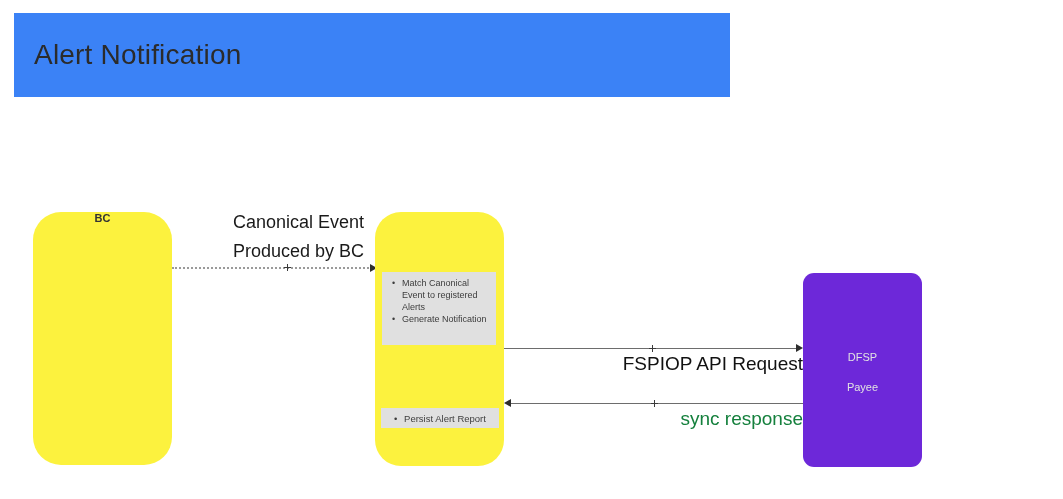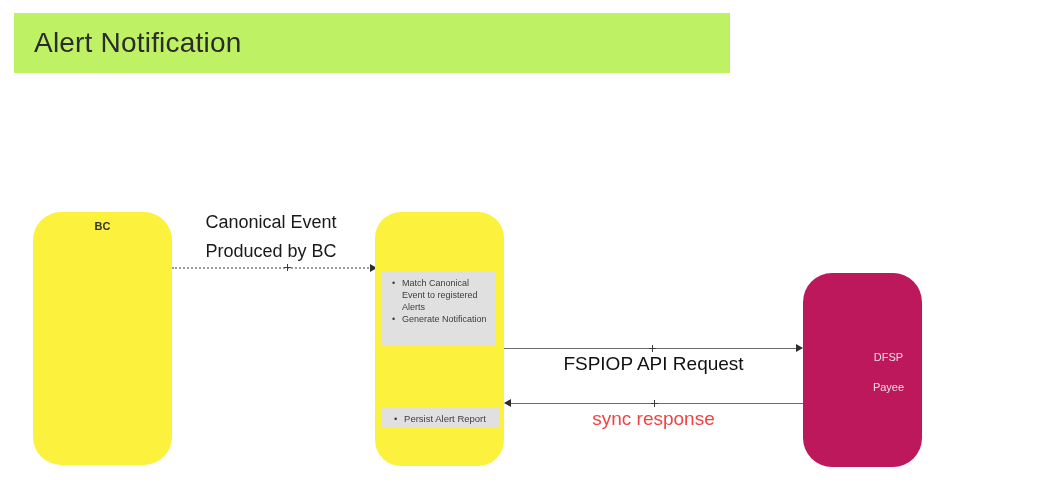--- a/index.html
+++ b/index.html
@@ -1,28 +1,28 @@
 <!DOCTYPE html>
 <html><head>
 <meta charset="utf-8">
 <style>
   html,body{margin:0;padding:0;background:#ffffff;}
   body{font-family:"Liberation Sans","DejaVu Sans",sans-serif;}
   #canvas{position:relative;width:1063px;height:499px;background:#ffffff;overflow:hidden;}
 
   
-  .banner{position:absolute;left:14px;top:13px;width:716px;height:60px;background:#bef264;}
+  .banner{position:absolute;left:14px;top:13px;width:716px;height:84px;background:#3b82f6;}
   .banner h1{margin:0;position:absolute;left:20px;top:50%;transform:translateY(-50%);
     font-size:28px;font-weight:400;color:#2b2b2b;letter-spacing:.2px;}
 
   
   .node{position:absolute;box-sizing:border-box;}
   .node-yellow{background:#fcf23e;border-radius:28px;}
-  .node-gray{background:#be185d;border-radius:29px;padding-left:26px;}
-  .node-title{display:block;text-align:center;font-size:11px;font-weight:bold;color:#333333;padding-top:8px;}
+  .node-gray{background:#6d28d9;border-radius:11px;}
+  .node-title{display:block;text-align:center;font-size:11px;font-weight:bold;color:#333333;}
 
   #bc-node{left:33px;top:212px;width:139px;height:253px;}
   #notifications-node{left:375px;top:212px;width:129px;height:254px;border-radius:26px;}
   #dfsp-node{left:803px;top:273px;width:119px;height:194px;}
   .dfsp-text{position:absolute;width:100%;text-align:center;font-size:11px;color:#e2e2e2;}
   .dfsp-line1{top:78px;}
   .dfsp-line2{top:108px;}
 
   
   .task-box{position:absolute;background:#e0e0e0;box-sizing:border-box;color:#3d3d3d;}
@@ -50,24 +50,24 @@
   #ah-response{left:504px;top:399px;}
 
   .waypoint{position:absolute;width:7px;height:7px;}
   .waypoint:before{content:"";position:absolute;left:3px;top:0;width:1px;height:7px;background:#3a3a3a;}
   .waypoint:after{content:"";position:absolute;left:0;top:3px;width:7px;height:1px;background:#3a3a3a;}
   #wp-canonical{left:284px;top:264px;}
   #wp-request{left:649px;top:345px;}
   #wp-response{left:651px;top:400px;}
 
   
-  .edge-label{position:absolute;text-align:center;color:#1a1a1a;}
+  .edge-label{position:absolute;text-align:right;color:#1a1a1a;}
   #label-canonical{left:178px;top:208px;width:186px;font-size:18px;line-height:29px;}
   #label-request{left:504px;top:353px;width:299px;font-size:19px;color:#111111;}
-  #label-response{left:504px;top:408px;width:299px;font-size:19px;color:#ef4444;}
+  #label-response{left:504px;top:408px;width:299px;font-size:19px;color:#15803d;}
 </style>
 </head>
 <body>
 
 <div id="canvas">
 
   <div class="banner">
     <h1>Alert Notification</h1>
   </div>
 

